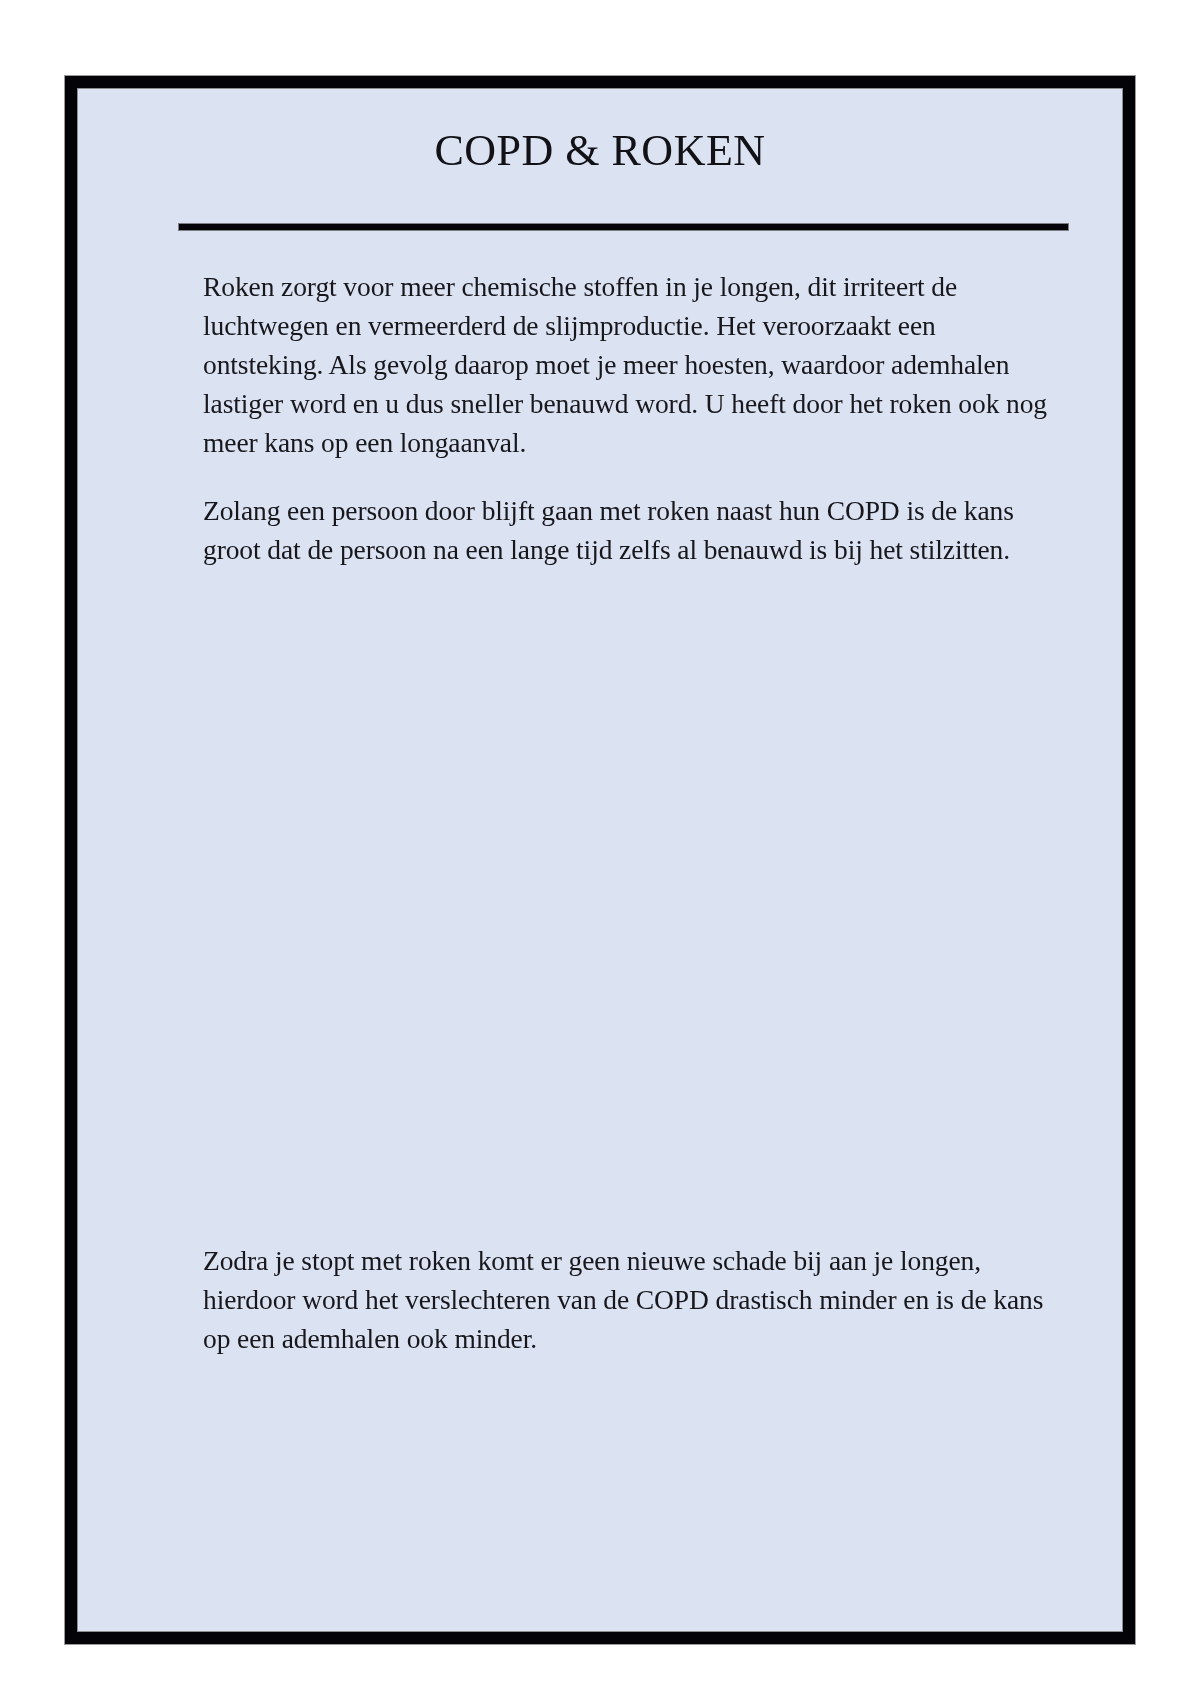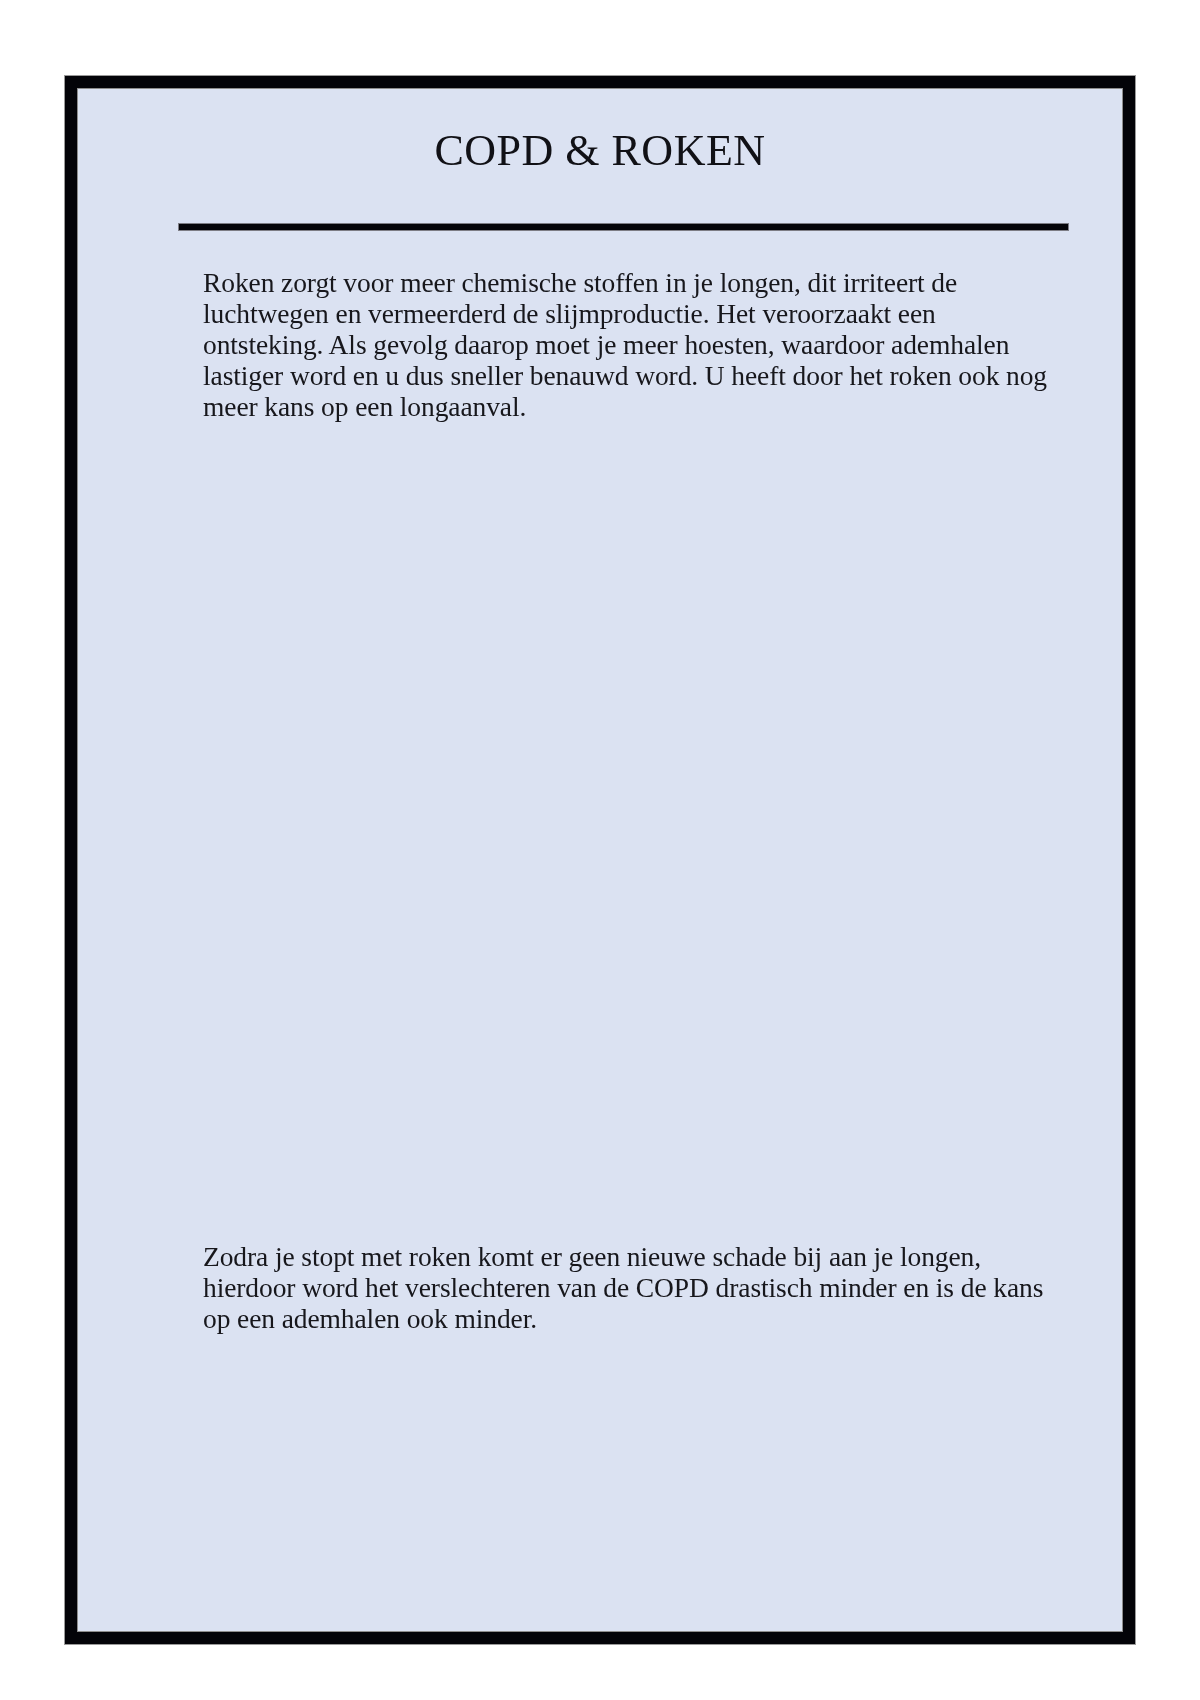--- a/index.html
+++ b/index.html
@@ -87,21 +87,21 @@
   
   .body-col {
     position: absolute;
     left: 125px;
     top: 178px;
     width: 845px;
   }
 
   .para {
     font-size: 27.5px;
-    line-height: 31px;
+    line-height: 39px;
     color: #17171c;
     margin: 0 0 0 0;
     text-align: left;
     font-family: "Liberation Serif", "DejaVu Serif", serif;
     letter-spacing: -0.1px;
   }
 
   .para + .para {
     margin-top: 29px;
   }
@@ -121,20 +121,21 @@
   <div class="frame-outer">
     <div class="frame-black">
       <div class="frame-inner">
 
         <div class="title">COPD &amp; ROKEN</div>
 
         <div class="title-rule"></div>
 
         <div class="body-col">
           <p class="para">Roken zorgt voor meer chemische stoffen in je longen, dit irriteert de luchtwegen en vermeerderd de slijmproductie. Het veroorzaakt een ontsteking. Als gevolg daarop moet je meer hoesten, waardoor ademhalen lastiger word en u dus sneller benauwd word. U heeft door het roken ook nog meer kans op een longaanval.</p>
+          <p class="para">Zolang een persoon door blijft gaan met roken naast hun COPD is de kans groot dat de persoon na een lange tijd zelfs al benauwd is bij het stilzitten.</p>
         </div>
 
         <div class="tail-block">
           <p class="para">Zodra je stopt met roken komt er geen nieuwe schade bij aan je longen, hierdoor word het verslechteren van de COPD drastisch minder en is de kans op een ademhalen ook minder.</p>
         </div>
 
       </div>
     </div>
   </div>
 

